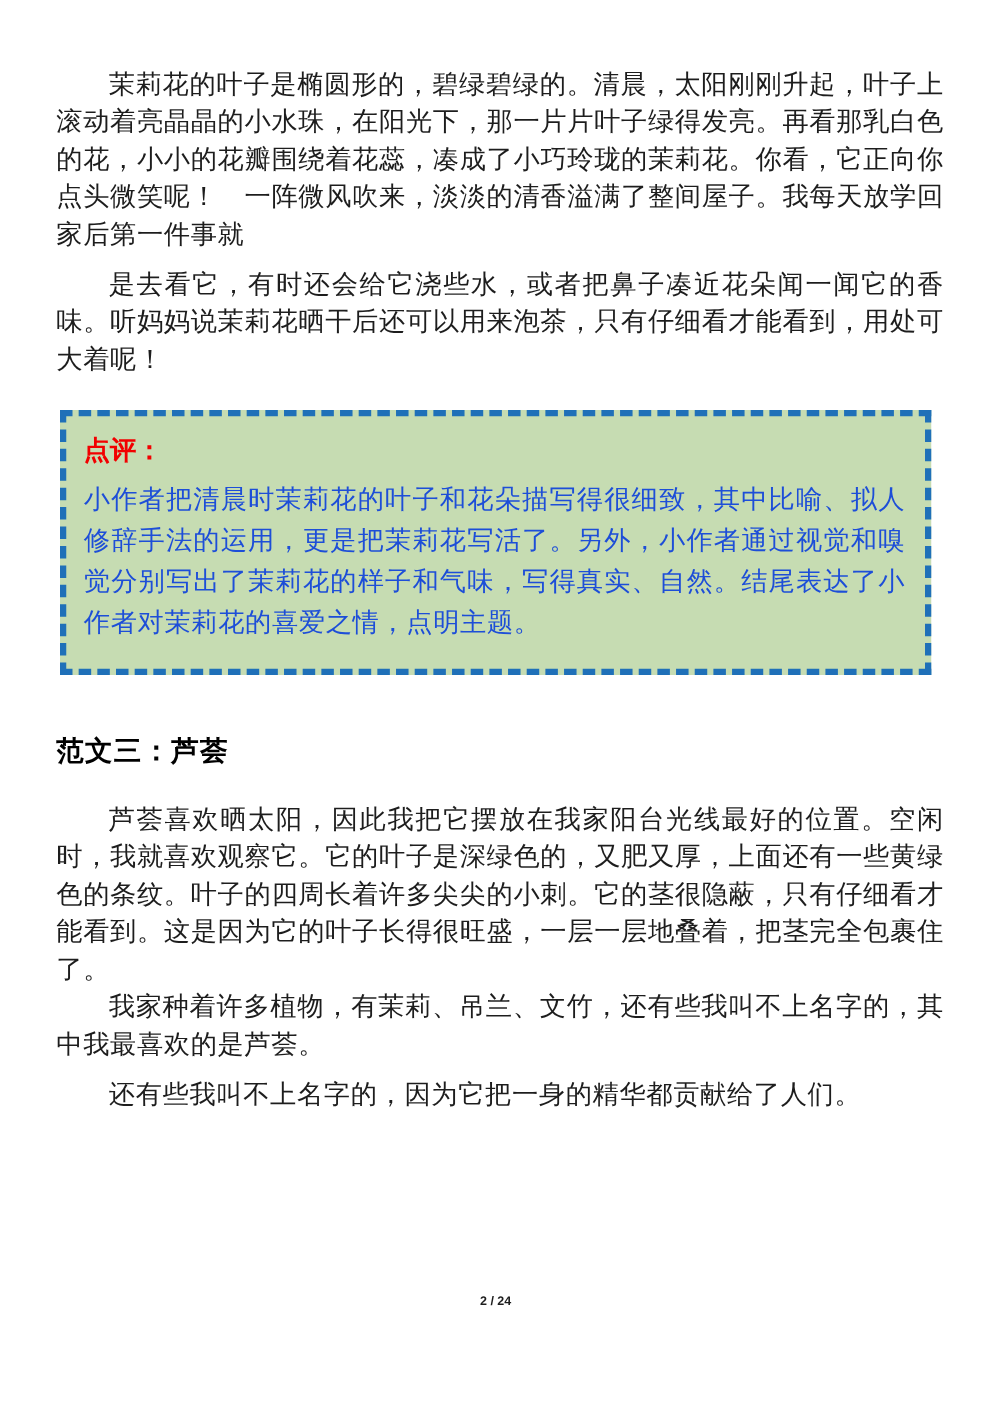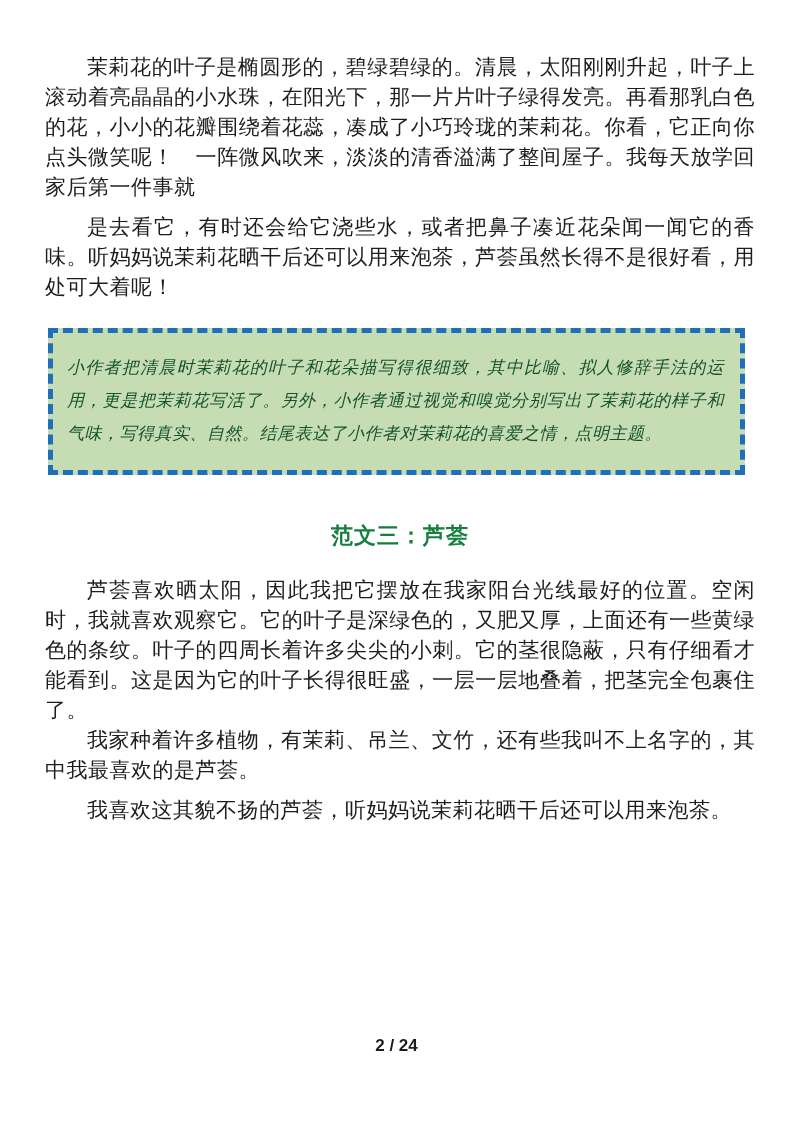--- a/index.html
+++ b/index.html
@@ -41,66 +41,66 @@
   }
   .comment-label {
     font-family: "Liberation Sans", "DejaVu Sans", sans-serif;
     font-weight: bold;
     font-size: 21px;
     line-height: 32px;
     color: #f20000;
   }
   .comment-text {
     margin-top: 6px;
-    font-size: 17px;
+    font-size: 21px;
     line-height: 33px;
-    color: #14532d;
+    color: #1d4ed8;
     text-align: justify;
     letter-spacing: 0.5px;
-    font-style: italic;
   }
   .section-heading {
     margin: 46px 0 24px 0;
-    text-align: center;
+    text-align: left;
     font-size: 22px;
     line-height: 30px;
     font-weight: bold;
-    color: #15803d;
+    color: #000000;
     letter-spacing: 1px;
   }
   .page-footer {
     position: absolute;
     top: 1036px;
     left: 0;
     width: 100%;
     text-align: center;
     font-family: "Liberation Sans", "DejaVu Sans", sans-serif;
     font-weight: bold;
-    font-size: 17px;
+    font-size: 10px;
     color: #1d1d1d;
   }
 </style>
 </head>
 <body>
 
 <div class="page">
 
   <p class="para first">茉莉花的叶子是椭圆形的，碧绿碧绿的。清晨，太阳刚刚升起，叶子上滚动着亮晶晶的小水珠，在阳光下，那一片片叶子绿得发亮。再看那乳白色的花，小小的花瓣围绕着花蕊，凑成了小巧玲珑的茉莉花。你看，它正向你点头微笑呢！　一阵微风吹来，淡淡的清香溢满了整间屋子。我每天放学回家后第一件事就</p>
 
-  <p class="para">是去看它，有时还会给它浇些水，或者把鼻子凑近花朵闻一闻它的香味。听妈妈说茉莉花晒干后还可以用来泡茶，芦荟虽然长得不是很好看，用处可大着呢！</p>
+  <p class="para">是去看它，有时还会给它浇些水，或者把鼻子凑近花朵闻一闻它的香味。听妈妈说茉莉花晒干后还可以用来泡茶，只有仔细看才能看到，用处可大着呢！</p>
 
 
   <div class="comment-box">
+    <div class="comment-label">点评：</div>
     <div class="comment-text">小作者把清晨时茉莉花的叶子和花朵描写得很细致，其中比喻、拟人修辞手法的运用，更是把茉莉花写活了。另外，小作者通过视觉和嗅觉分别写出了茉莉花的样子和气味，写得真实、自然。结尾表达了小作者对茉莉花的喜爱之情，点明主题。</div>
   </div>
 
   <h2 class="section-heading">范文三：芦荟</h2>
 
   <p class="para">芦荟喜欢晒太阳，因此我把它摆放在我家阳台光线最好的位置。空闲时，我就喜欢观察它。它的叶子是深绿色的，又肥又厚，上面还有一些黄绿色的条纹。叶子的四周长着许多尖尖的小刺。它的茎很隐蔽，只有仔细看才能看到。这是因为它的叶子长得很旺盛，一层一层地叠着，把茎完全包裹住了。</p>
 
   <p class="para first">我家种着许多植物，有茉莉、吊兰、文竹，还有些我叫不上名字的，其中我最喜欢的是芦荟。</p>
 
 
-  <p class="para">我喜欢这其貌不扬的芦荟，听妈妈说茉莉花晒干后还可以用来泡茶。</p>
+  <p class="para">还有些我叫不上名字的，因为它把一身的精华都贡献给了人们。</p>
 
   <div class="page-footer">2 / 24</div>
 
 </div>
 
 </body></html>

